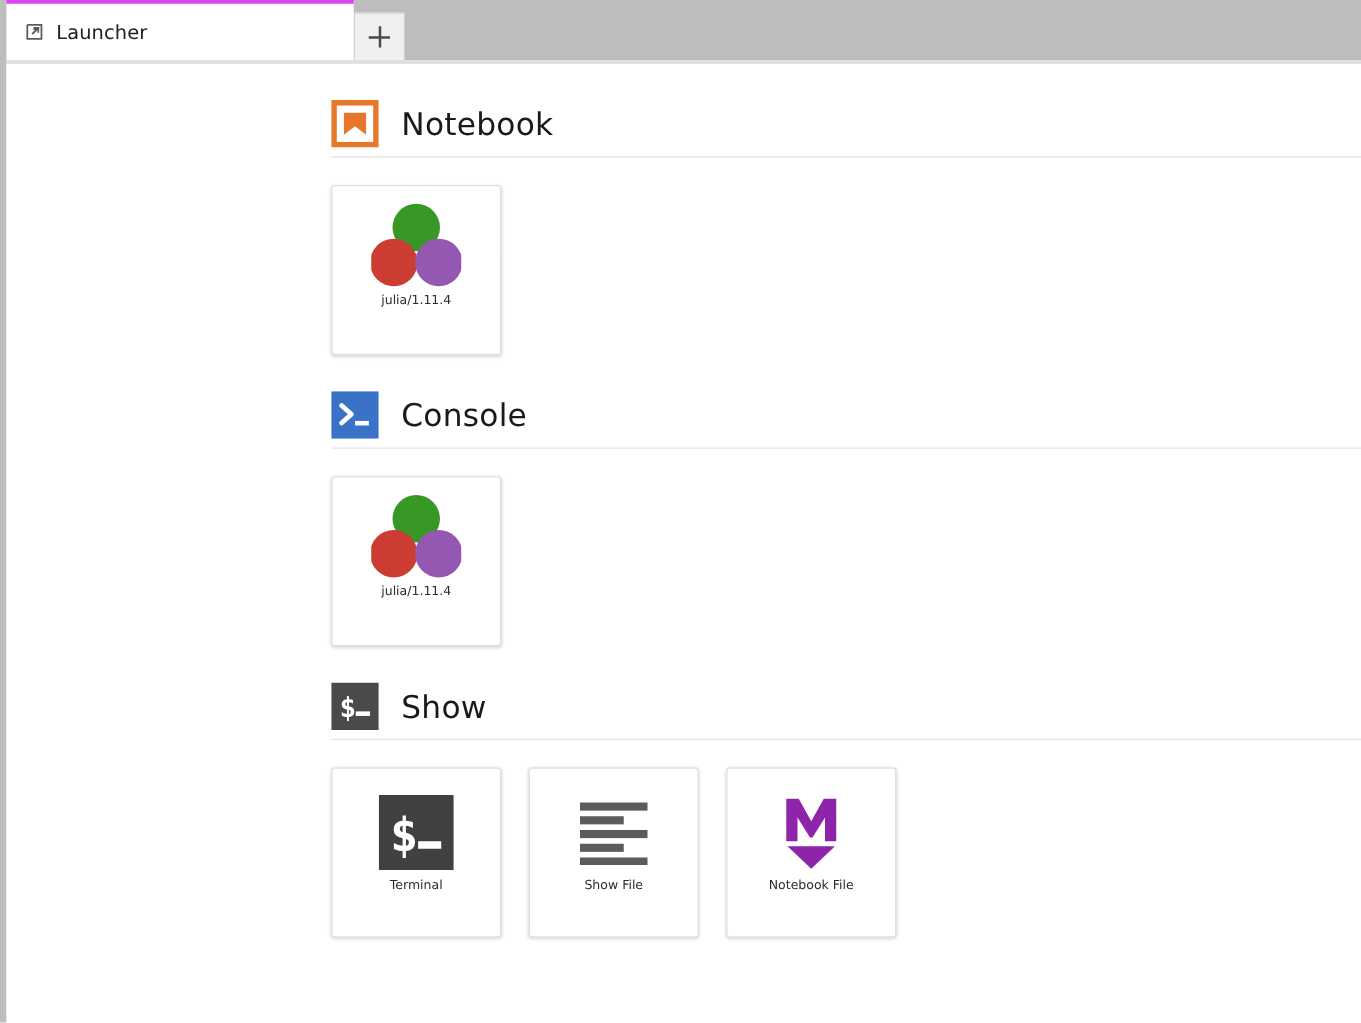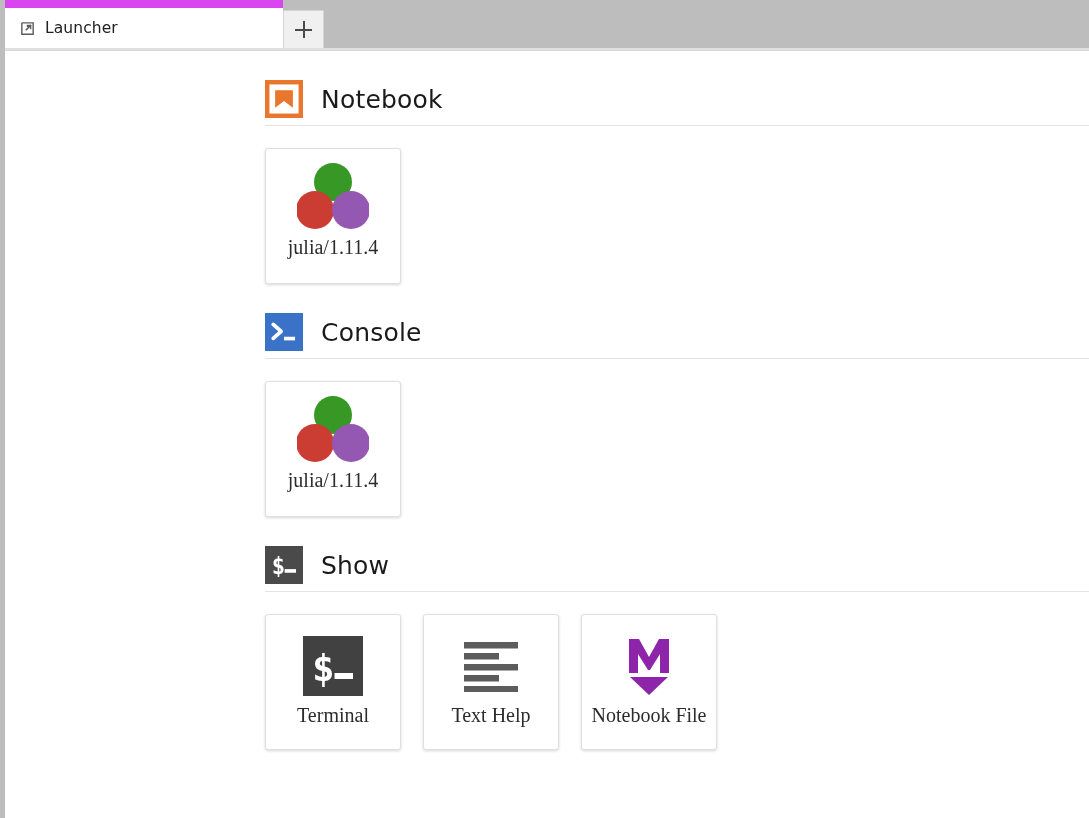--- a/index.html
+++ b/index.html
@@ -47,21 +47,21 @@
   }
   .tab {
     height: 48px;
     min-width: 278px;
     background: #ffffff;
     display: flex;
     align-items: center;
     gap: 9px;
     padding: 0 14px;
     box-sizing: border-box;
-    border-top: 8px solid #d946ef;
+    border-top: 3px solid #d946ef;
     position: relative;
     cursor: default;
   }
   .tab-label {
     font-size: 15.5px;
     color: #212121;
     letter-spacing: 0.1px;
     white-space: nowrap;
   }
   .launch-icon { width: 17px; height: 17px; display:block; }
@@ -158,27 +158,26 @@
     cursor: pointer;
     padding-top: 14px;
   }
   .card-icon-wrap {
     height: 74px;
     display: flex;
     align-items: center;
     justify-content: center;
   }
   .card-label {
-    font-size: 20px;
+    font-size: 10px;
     color: #2c2c2c;
     text-align: center;
     line-height: 1.25;
     padding: 0 6px;
     white-space: pre-line;
-    font-family: Liberation Serif, serif;
   }
   .card.kernel .card-icon-wrap { height: 78px; }
   .card.kernel { padding-top: 8px; }
 </style>
 </head>
 <body>
 
 <div id="app-window">
 
   <div id="left-gutter"></div>
@@ -283,21 +282,21 @@
           <div class="card">
             <div class="card-icon-wrap">
               <svg width="58" height="52" viewBox="0 0 58 52">
                 <rect x="2" y="2" width="54" height="6.5" fill="#5c5c5c"></rect>
                 <rect x="2" y="13" width="35" height="6.5" fill="#5c5c5c"></rect>
                 <rect x="2" y="24" width="54" height="6.5" fill="#5c5c5c"></rect>
                 <rect x="2" y="35" width="35" height="6.5" fill="#5c5c5c"></rect>
                 <rect x="2" y="46" width="54" height="6.5" fill="#5c5c5c"></rect>
               </svg>
             </div>
-            <div class="card-label">Text Help</div>
+            <div class="card-label">Show File</div>
           </div>
 
           <div class="card">
             <div class="card-icon-wrap">
               <svg width="58" height="62" viewBox="0 0 58 62">
                 <path d="M9 4 H19 L29 22 L39 4 H49 V38 H40 V19 L30 35 H28 L18 19 V38 H9 Z" fill="#8e24aa"></path>
                 <path d="M10 42 H48 L29 60 Z" fill="#8e24aa"></path>
               </svg>
             </div>
             <div class="card-label">Notebook File</div>

